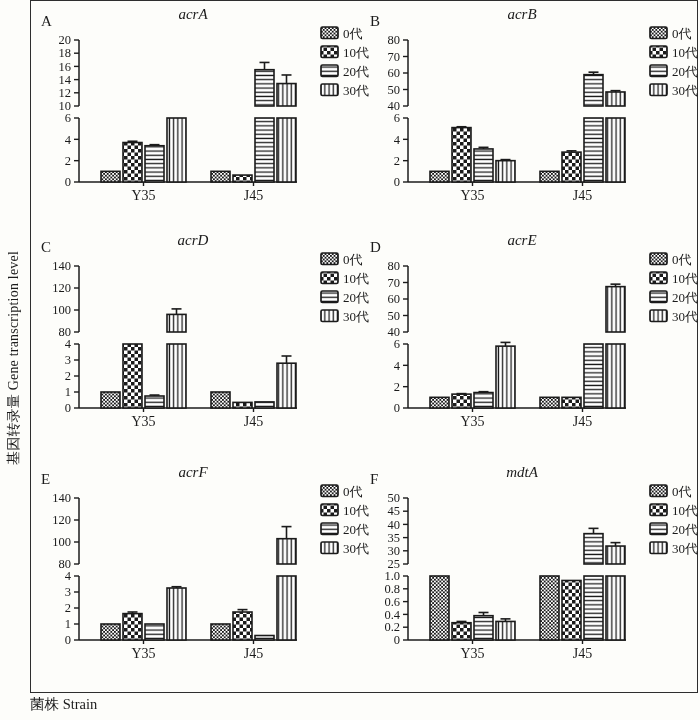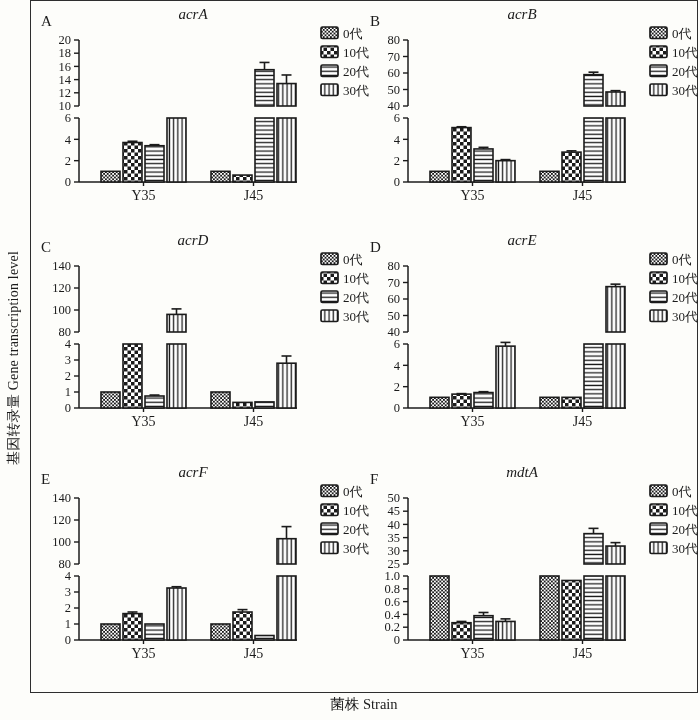--- a/index.html
+++ b/index.html
@@ -18,21 +18,21 @@
   #panel-C{left:33px;top:228px;}
   #panel-D{left:362px;top:228px;}
   #panel-E{left:33px;top:460px;}
   #panel-F{left:362px;top:460px;}
   .ylabel{
     position:absolute;left:14px;top:358px;white-space:nowrap;
     transform:translate(-50%,-50%) rotate(-90deg);
     font-size:14px;letter-spacing:.2px;
   }
   .xlabel{
-    position:absolute;left:30px;top:695px;width:668px;text-align:center;
+    position:absolute;left:30px;top:695px;width:668px;
     font-size:14.5px;
   }
   svg{overflow:visible;display:block;}
   svg text{fill:#1b1b1b;font-family:"Liberation Serif","DejaVu Serif",serif;}
   .tick{font-size:12.5px;}
   .grp{font-size:14px;}
   .ttl{font-size:15px;font-style:italic;}
   .ltr{font-size:15px;}
   .lg{font-size:13px;}
 </style>

